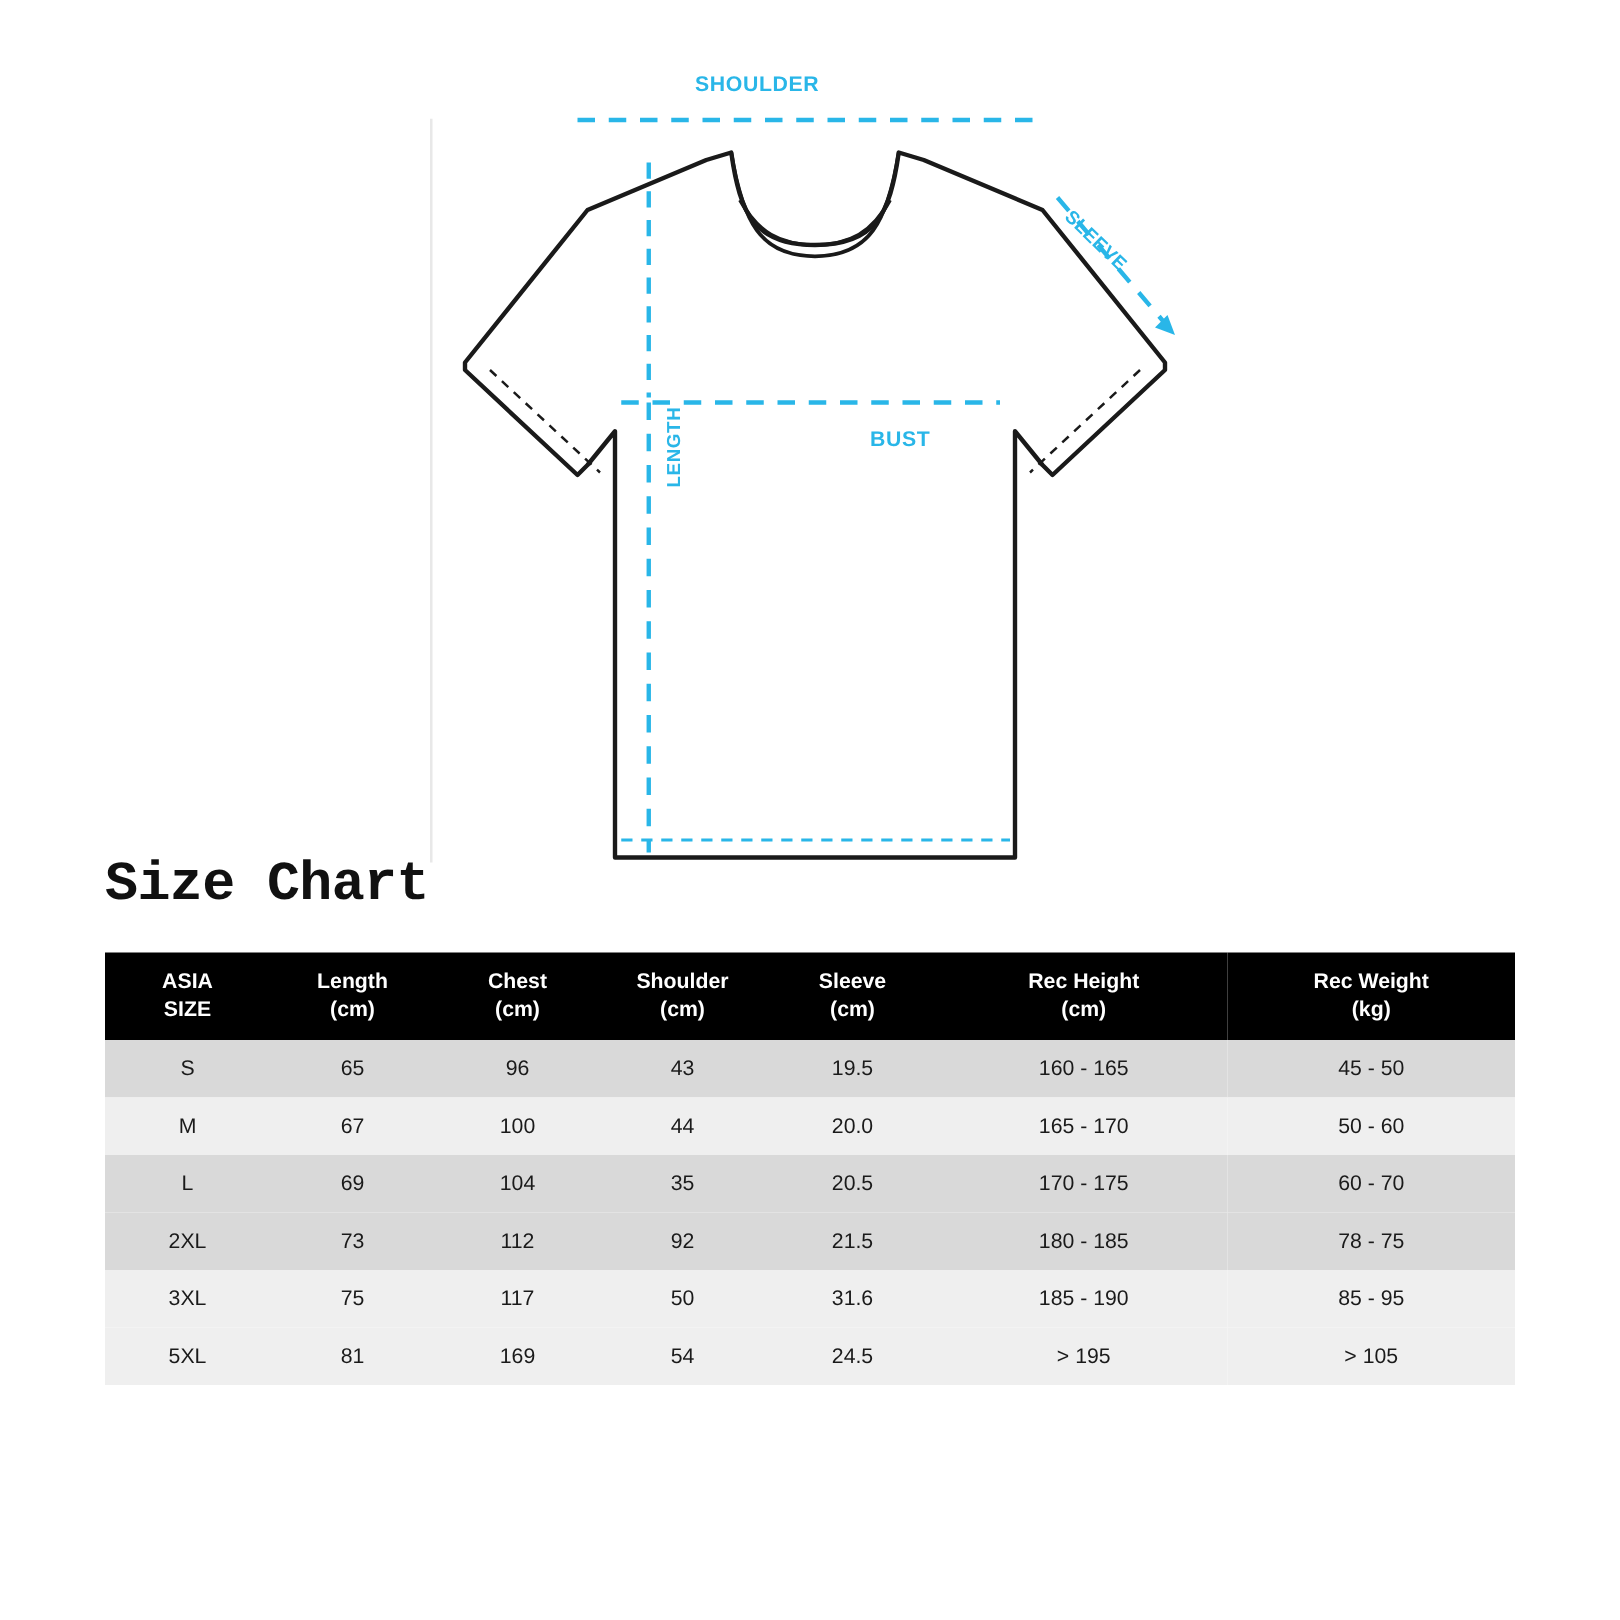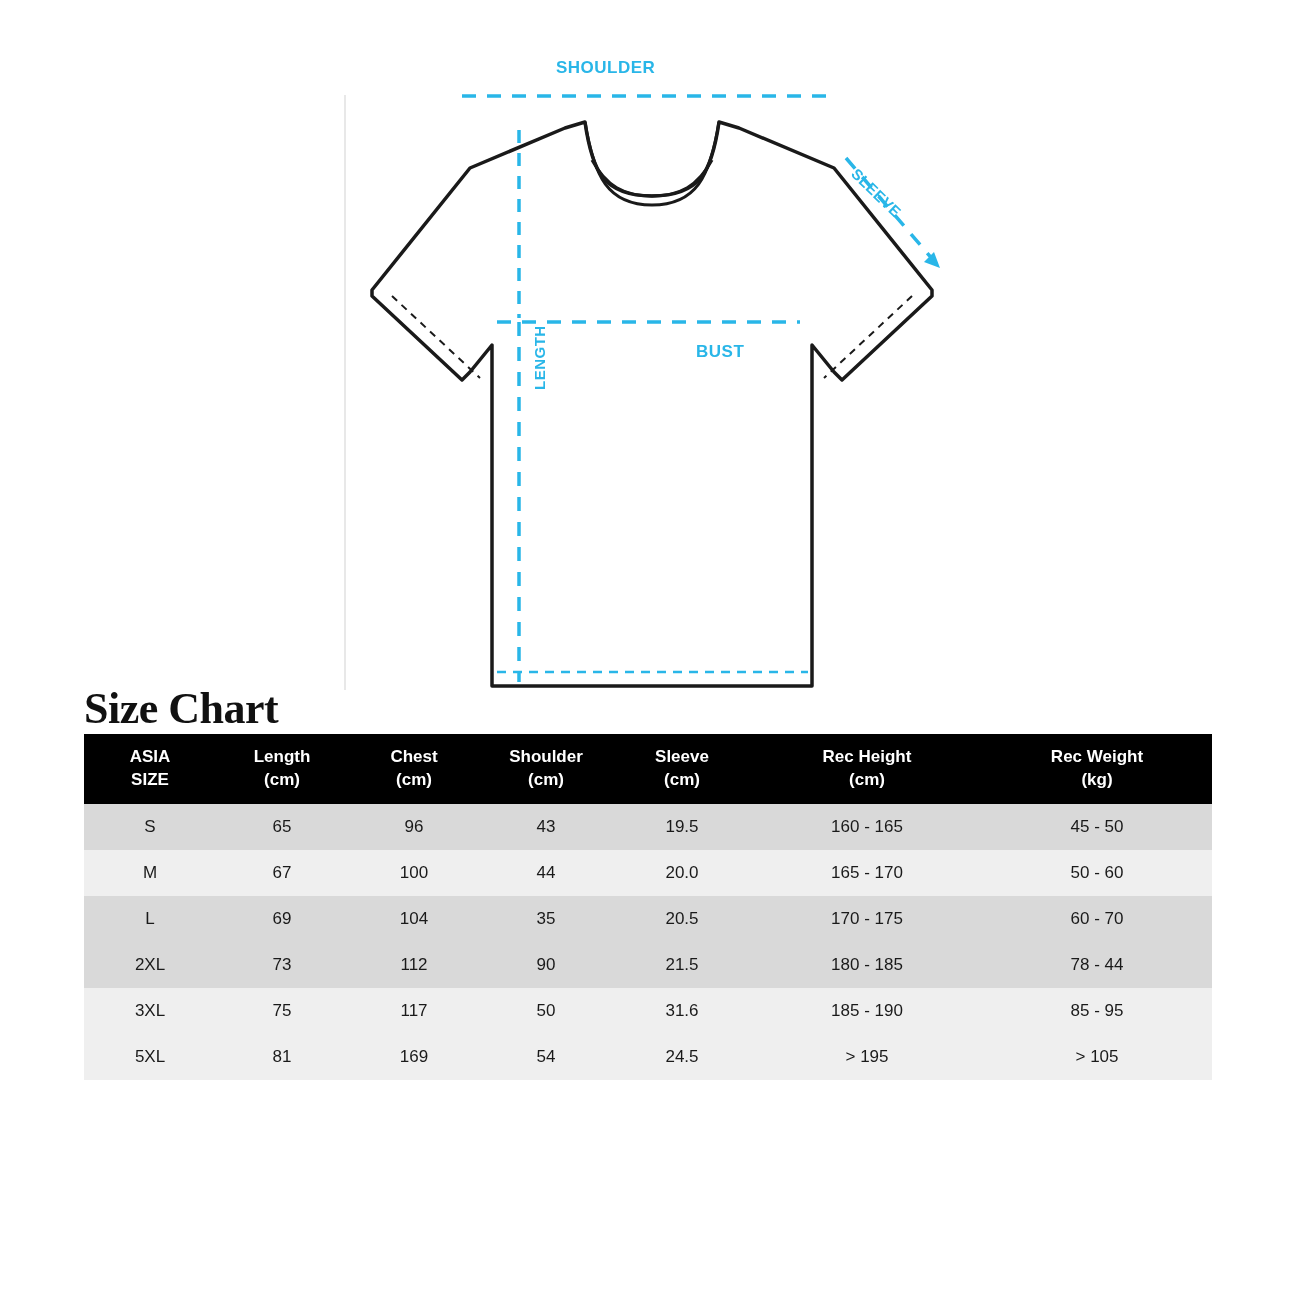--- a/index.html
+++ b/index.html
@@ -60,32 +60,32 @@
     transform: rotate(-90deg);
     transform-origin: left top;
     white-space: nowrap;
   }
 
   
   #size-chart-title {
     position: absolute;
     left: 84px;
     top: 683px;
-    font-family: Liberation Serif, serif;
+    font-family: Liberation Mono, monospace;
     font-weight: bold;
     font-size: 44px;
     color: #111111;
     letter-spacing: -0.5px;
   }
 
   
   #size-table-wrap {
     position: absolute;
     left: 84px;
-    top: 734px;
+    top: 762px;
     width: 907px;
   }
   table {
     border-collapse: collapse;
     width: 1128px;
     table-layout: fixed;
   }
   thead th {
     background: #000000;
     color: #ffffff;
@@ -251,24 +251,24 @@
         <td>104</td>
         <td>35</td>
         <td>20.5</td>
         <td>170 - 175</td>
         <td>60 - 70</td>
       </tr>
       <tr class="odd">
         <td>2XL</td>
         <td>73</td>
         <td>112</td>
-        <td>90</td>
+        <td>92</td>
         <td>21.5</td>
         <td>180 - 185</td>
-        <td>78 - 44</td>
+        <td>78 - 75</td>
       </tr>
       <tr class="even">
         <td>3XL</td>
         <td>75</td>
         <td>117</td>
         <td>50</td>
         <td>31.6</td>
         <td>185 - 190</td>
         <td>85 - 95</td>
       </tr>

